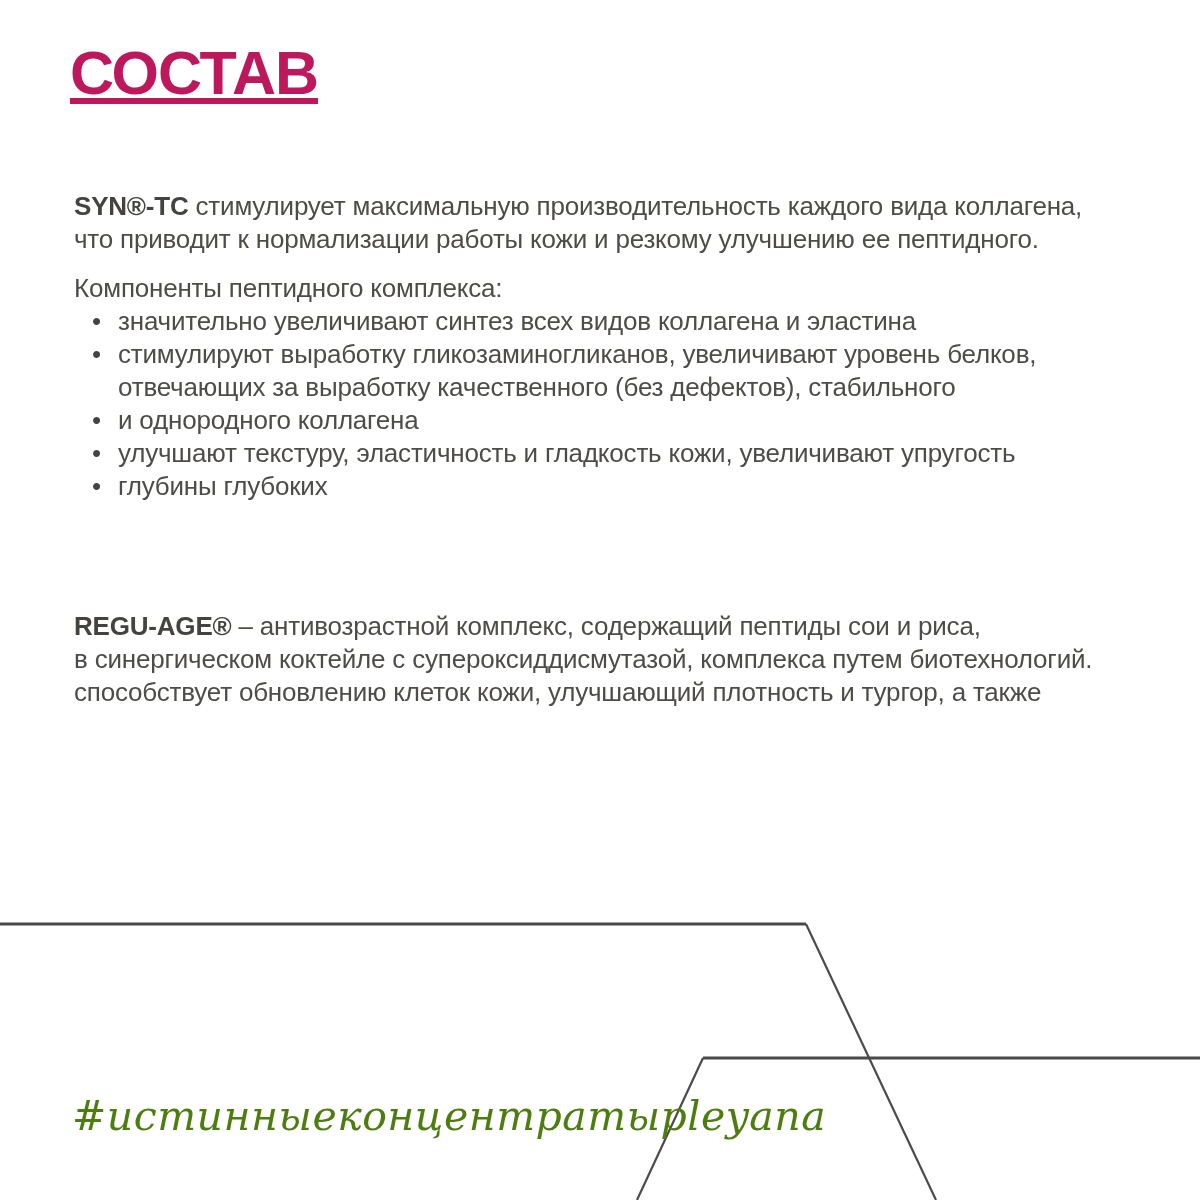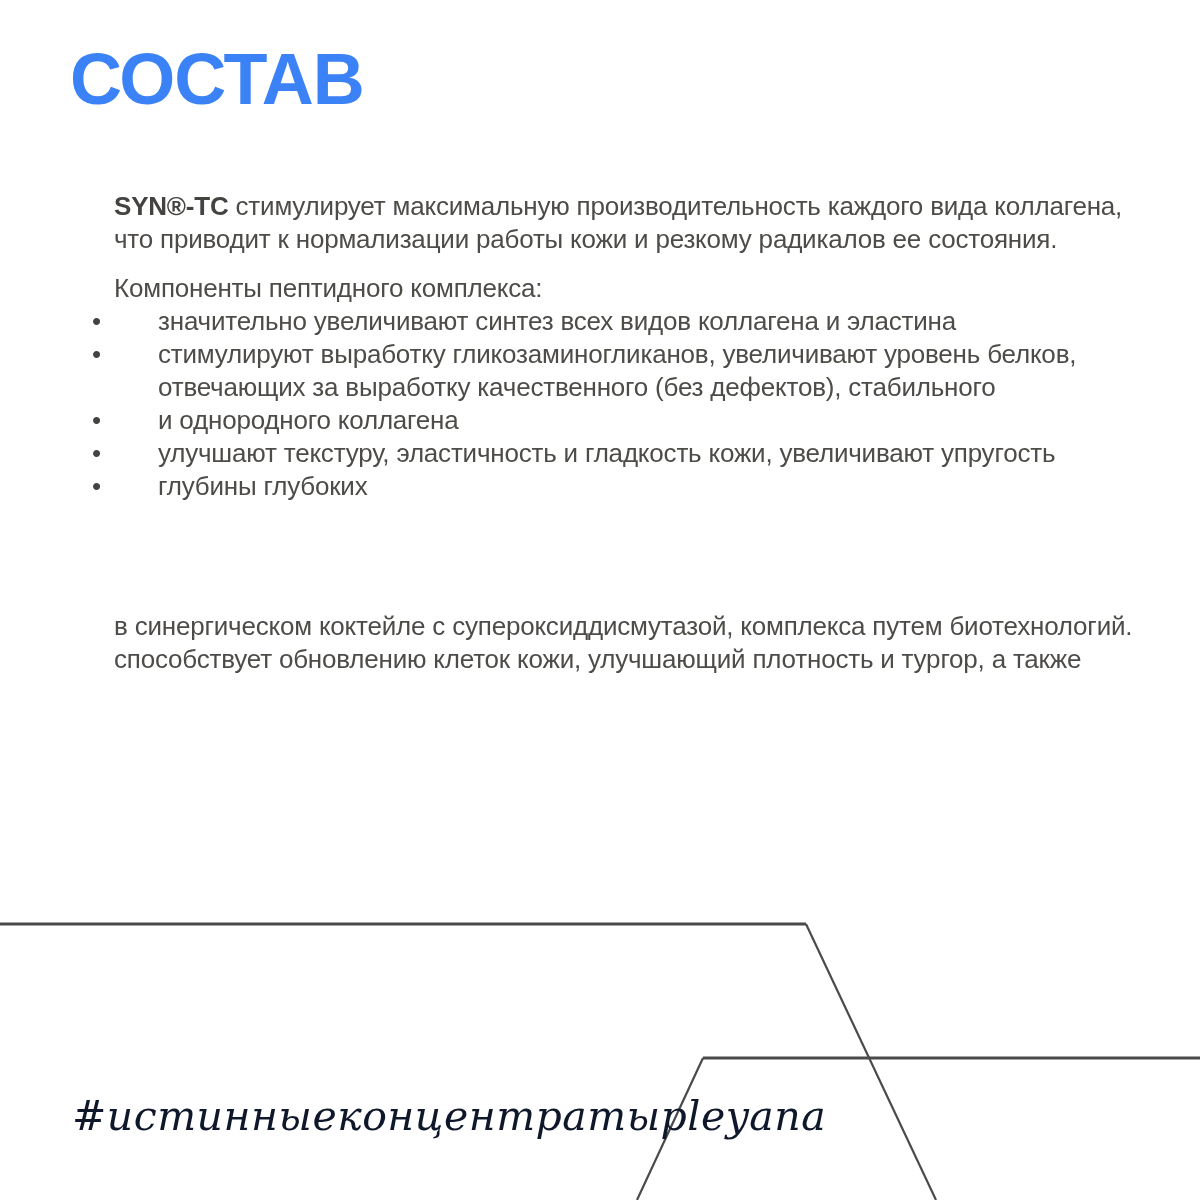--- a/index.html
+++ b/index.html
@@ -8,35 +8,36 @@
     position: relative;
     background: #ffffff;
     overflow: hidden;
     font-family: "Liberation Sans", sans-serif;
     color: #4e4c48;
   }
   .page-title {
     position: absolute;
     left: 70px;
     top: 38px;
-    font-size: 72px;
+    font-size: 61px;
     font-weight: bold;
     letter-spacing: -1px;
-    color: #3b82f6;
+    color: #be185d;
     white-space: nowrap;
+    text-decoration: underline;
   }
   .text-block {
     position: absolute;
     left: 74px;
     font-size: 26px;
     line-height: 33px;
     letter-spacing: -0.2px;
     color: #4e4c48;
   }
-  .text-block .line { white-space: nowrap; margin-left: 40px; }
+  .text-block .line { white-space: nowrap; }
   .brand { font-weight: bold; color: #454340; }
   #syn-block  { top: 190px; }
   #components-block { top: 272px; }
   #regu-block { top: 610px; }
   ul.bullets { list-style: none; }
   ul.bullets li { position: relative; padding-left: 44px; }
   ul.bullets li .dot {
     position: absolute;
     left: 18px;
     top: 0;
@@ -45,38 +46,38 @@
     color: #454340;
   }
   .hashtag {
     position: absolute;
     left: 72px;
     top: 1092px;
     font-family: "DejaVu Serif", serif;
     font-style: italic;
     font-size: 41px;
     letter-spacing: 0.5px;
-    color: #0f172a;
+    color: #4d7c0f;
     white-space: nowrap;
   }
   svg.deco {
     position: absolute;
     left: 0; top: 0;
     width: 1200px; height: 1200px;
     pointer-events: none;
   }
 </style>
 </head>
 <body>
 
 <h1 class="page-title">СОСТАВ</h1>
 
 <div class="text-block" id="syn-block">
   <div class="line"><span class="brand">SYN®-TC</span><span> стимулирует максимальную производительность каждого вида коллагена,</span></div>
-  <div class="line">что приводит к нормализации работы кожи и резкому радикалов ее состояния.</div>
+  <div class="line">что приводит к нормализации работы кожи и резкому улучшению ее пептидного.</div>
 </div>
 
 <div class="text-block" id="components-block">
   <div class="line">Компоненты пептидного комплекса:</div>
   <ul class="bullets">
     <li>
       <span class="dot">•</span>
       <div class="line">значительно увеличивают синтез всех видов коллагена и эластина</div>
     </li>
     <li>
@@ -93,20 +94,21 @@
       <div class="line">улучшают текстуру, эластичность и гладкость кожи, увеличивают упругость</div>
     </li>
     <li>
       <span class="dot">•</span>
       <div class="line">глубины глубоких</div>
     </li>
   </ul>
 </div>
 
 <div class="text-block" id="regu-block">
+  <div class="line"><span class="brand">REGU-AGE®</span><span> – антивозрастной комплекс, содержащий пептиды сои и риса,</span></div>
   <div class="line">в синергическом коктейле с супероксиддисмутазой, комплекса путем биотехнологий.</div>
   <div class="line">способствует обновлению клеток кожи, улучшающий плотность и тургор, а также</div>
 </div>
 
 <svg class="deco" viewBox="0 0 1200 1200" xmlns="http://www.w3.org/2000/svg">
   <line x1="0" y1="924" x2="806" y2="924" stroke-width="3" stroke="#4a4a4c"></line>
   <line x1="806" y1="924" x2="936" y2="1200" stroke-width="2.2" stroke="#4a4a4c"></line>
   <line x1="703" y1="1058" x2="1200" y2="1058" stroke-width="3" stroke="#4a4a4c"></line>
   <line x1="703" y1="1058" x2="637" y2="1200" stroke-width="2.2" stroke="#4a4a4c"></line>
 </svg>

